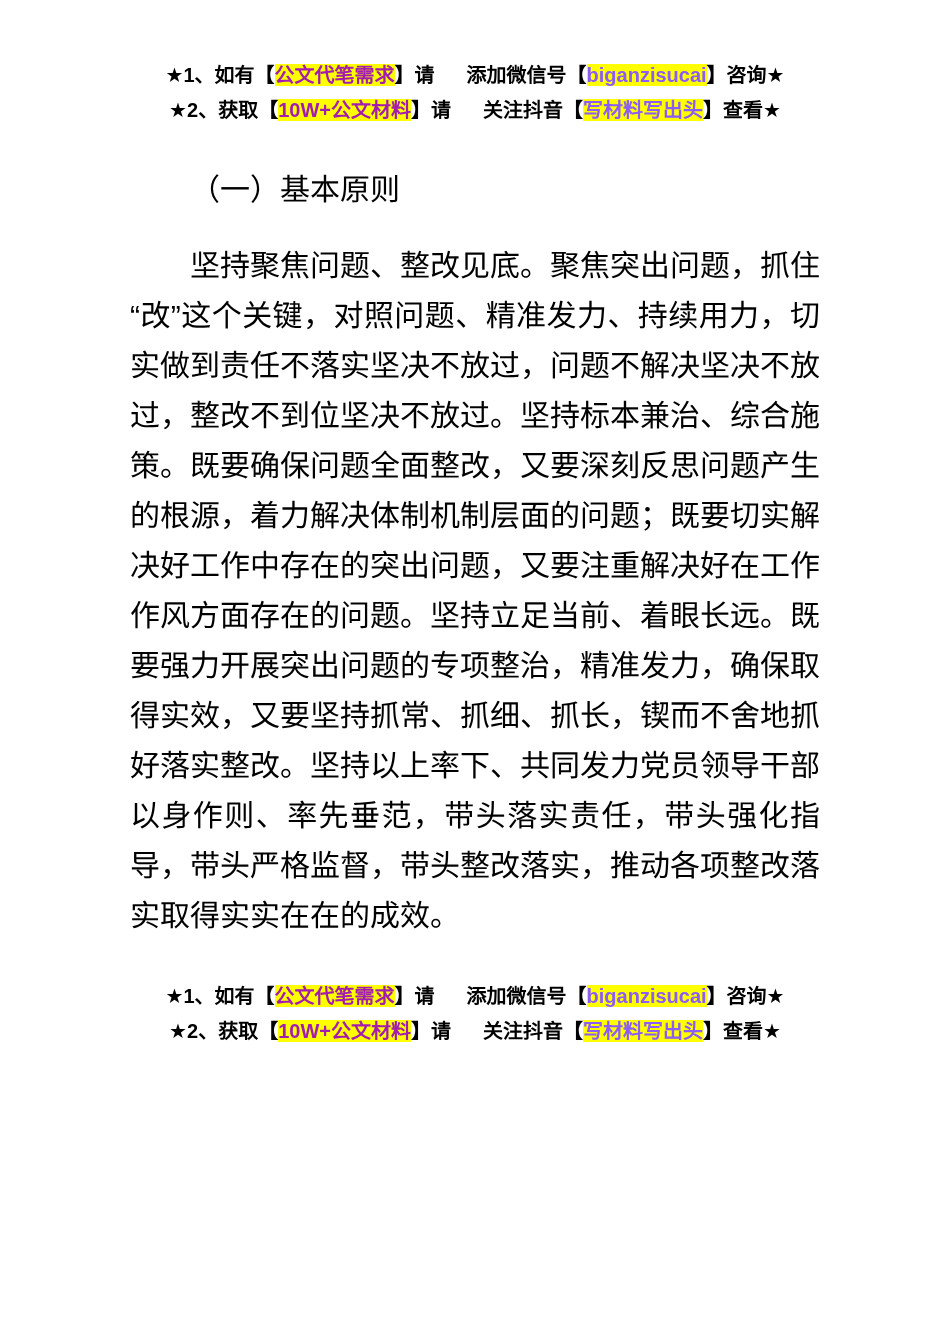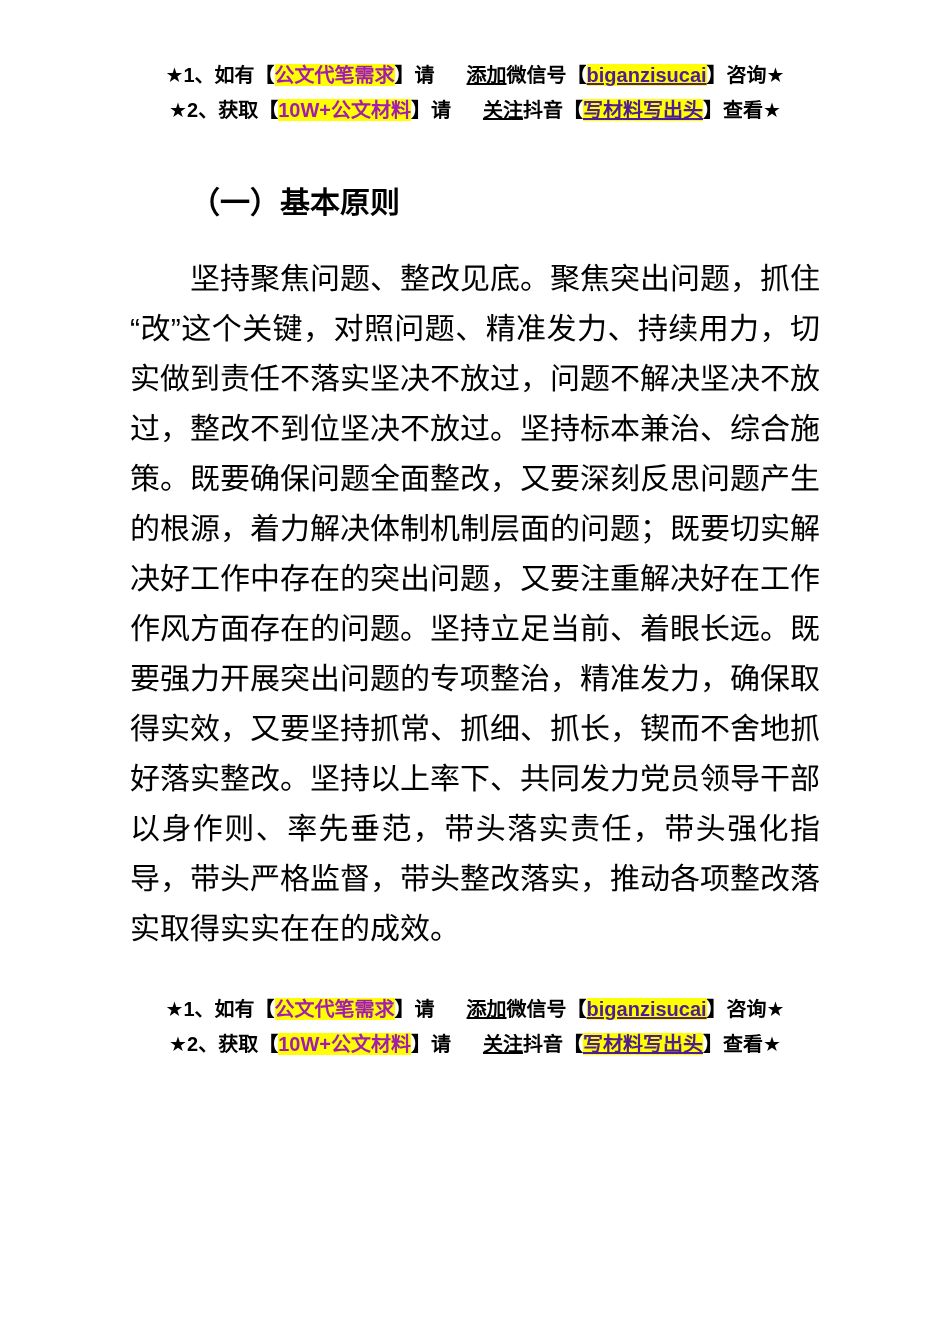--- a/index.html
+++ b/index.html
@@ -30,26 +30,24 @@
     white-space: nowrap;
     color: #000000;
   }
   .ad-line { display: block; }
   .hl-red {
     color: #a21caf;
     background: #ffff00;
     margin-top: 8px;
   }
   .hl-red-underline {
-    color: #4c1d95;
+    color: #8b5cf6;
     background: #ffff00;
-    text-decoration: underline;
   }
   .black-underline {
-    text-decoration: underline;
     margin-left: 32px;
   }
   
   .doc-paragraph {
     margin: 0;
     font-size: 30px;
     line-height: 50px;
     text-align: justify;
     text-indent: 2em;
     color: #000000;
@@ -57,21 +55,21 @@
   .doc-heading {
     margin: 0;
     font-size: 30px;
     line-height: 50px;
     font-weight: normal;
     text-indent: 2em;
     color: #000000;
   }
   #paragraph1 { margin-top: 12px; }
   #heading1   { margin-top: 37px; }
-  #heading2   { margin-top: 50px; font-weight: bold; }
+  #heading2   { margin-top: 37px; }
   #paragraph2 { margin-top: 26px; }
   #footer-ad  { margin-top: 38px; }
 </style>
 </head>
 <body>
 
 <div class="page">
 
   <div class="ad-banner" id="header-ad">
     <span class="ad-line"><span>★1、如有【</span><span class="hl-red">公文代笔需求</span><span>】请</span><span class="black-underline">添加</span><span>微信号【</span><span class="hl-red-underline">biganzisucai</span><span>】咨询★</span></span>

